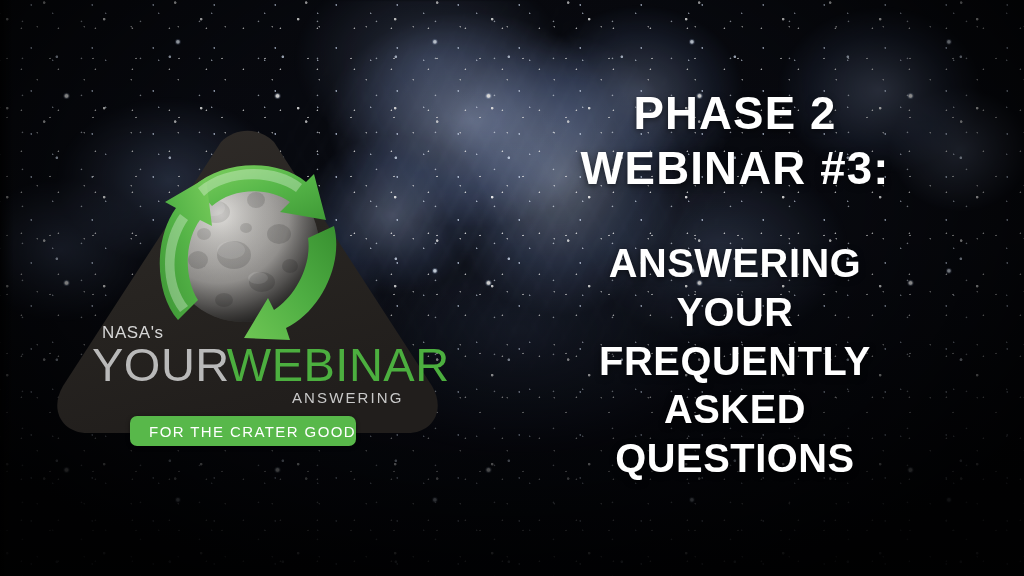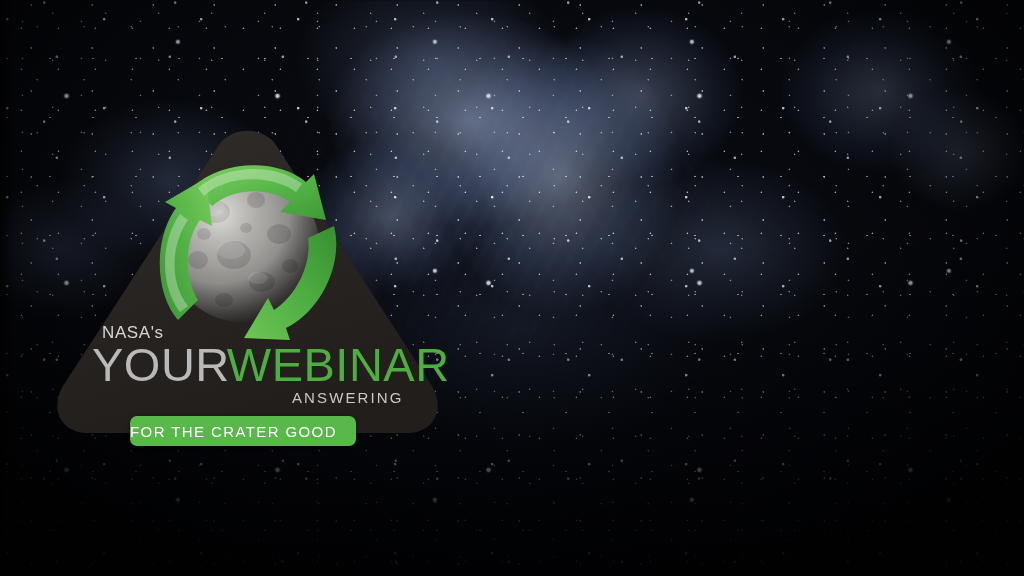--- a/index.html
+++ b/index.html
@@ -186,21 +186,21 @@
   .tagline-pill {
     position: absolute;
     left: 84px;
     top: 288px;
     width: 226px;
     height: 30px;
     border-radius: 7px;
     background: #58b84a;
     display: flex;
     align-items: center;
-    justify-content: flex-start;
+    justify-content: flex-end;
     box-shadow: 0 1px 4px rgba(0,0,0,0.45);
   }
   .tagline-text {
     font-size: 15px;
     font-weight: 500;
     color: #ffffff;
     letter-spacing: 1.4px;
     line-height: 1;
     white-space: nowrap;
   }
@@ -353,14 +353,27 @@
         <span class="lunar-word">YOUR</span><span class="recycle-word">WEBINAR</span>
       </div>
       <div class="challenge-line">ANSWERING</div>
     </div>
 
     <div class="tagline-pill">
       <span class="tagline-text">FOR THE CRATER GOOD</span>
     </div>
   </div>
 
+  <div class="title-block">
+    <div class="headline">
+      <span class="headline-line">PHASE 2</span>
+      <span class="headline-line">WEBINAR #3:</span>
+    </div>
+    <div class="subhead">
+      <span class="subhead-line">ANSWERING</span>
+      <span class="subhead-line">YOUR</span>
+      <span class="subhead-line">FREQUENTLY</span>
+      <span class="subhead-line">ASKED</span>
+      <span class="subhead-line">QUESTIONS</span>
+    </div>
+  </div>
 
 </div>
 
 </body></html>

